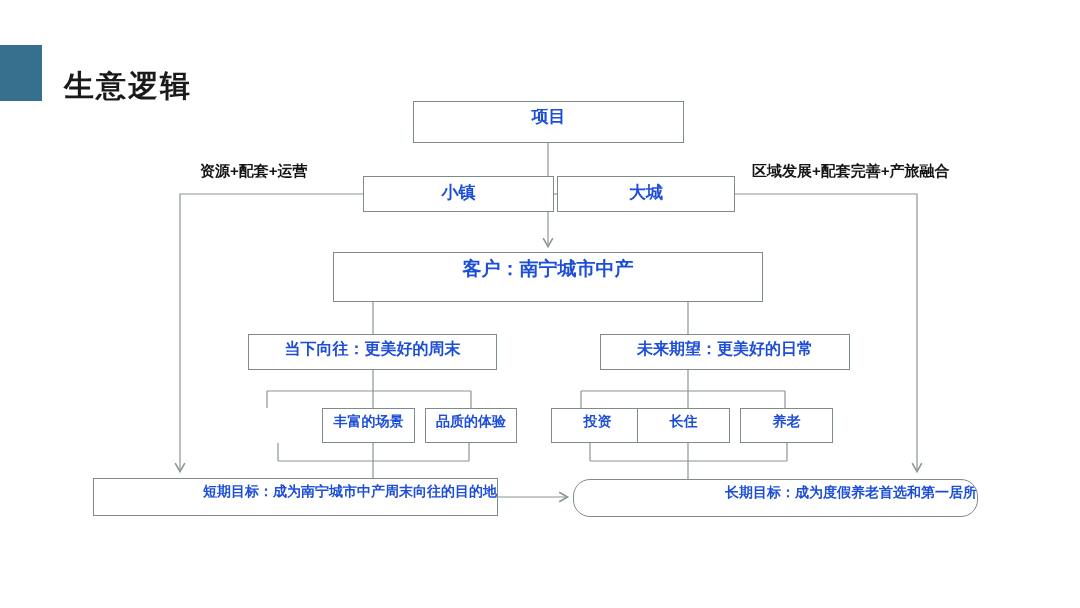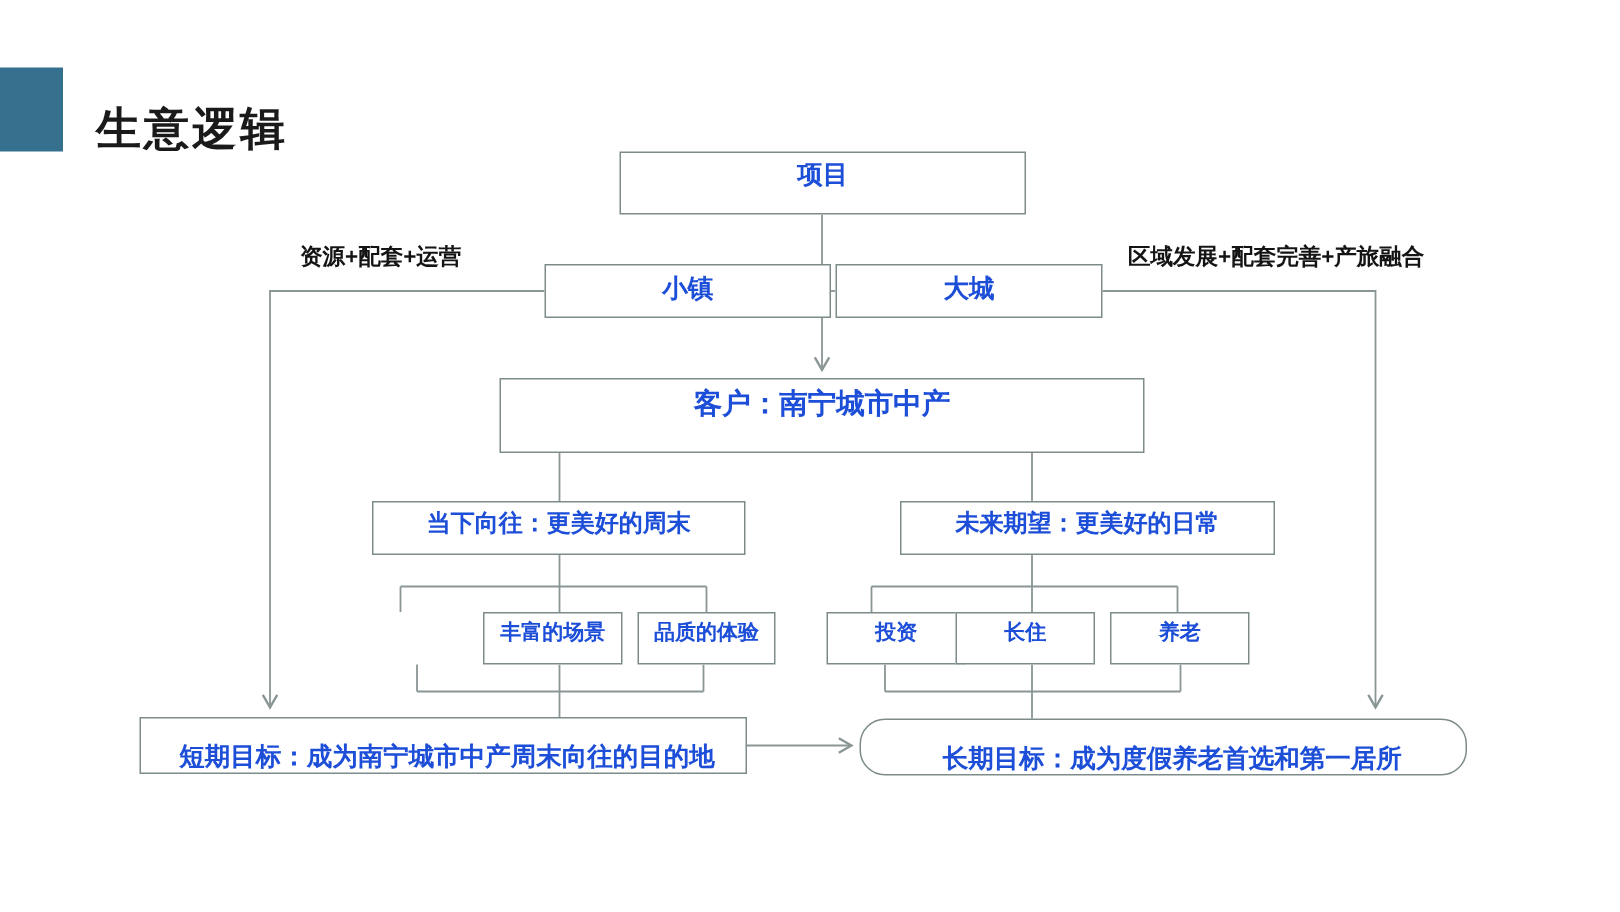--- a/index.html
+++ b/index.html
@@ -50,23 +50,23 @@
   .node-mid-left  { left: 248px; top: 334px; width: 249px; height: 36px; font-size: 16px; padding-top: 4px; }
   .node-mid-right { left: 572px; top: 334px; width: 250px; height: 36px; font-size: 16px; padding-top: 4px; margin-left: 28px; }
   .node-factor    { top: 408px; width: 93px; height: 35px; font-size: 14px; padding-top: 4px; }
   .node-f1 { left: 220px; }
   .node-f2 { left: 322px; }
   .node-f3 { left: 425px; width: 92px; }
   .node-g1 { left: 535px; margin-left: 16px; }
   .node-g2 { left: 637px; }
   .node-g3 { left: 740px; }
   .node-goal {
-    text-align: center;
-    font-size: 17px;
-    padding-top: 14px;
+    text-align: right;
+    font-size: 14px;
+    padding-top: 4px;
   }
   .node-goal-short { left: 93px;  top: 478px; width: 405px; height: 38px; padding-left: 5px; }
   .node-goal-long  { left: 573px; top: 479px; width: 405px; height: 38px; padding-left: 12px; border-radius: 17px; }
   .path-label {
     position: absolute;
     font-size: 15px;
     font-weight: 700;
     color: #141414;
     white-space: nowrap;
   }

